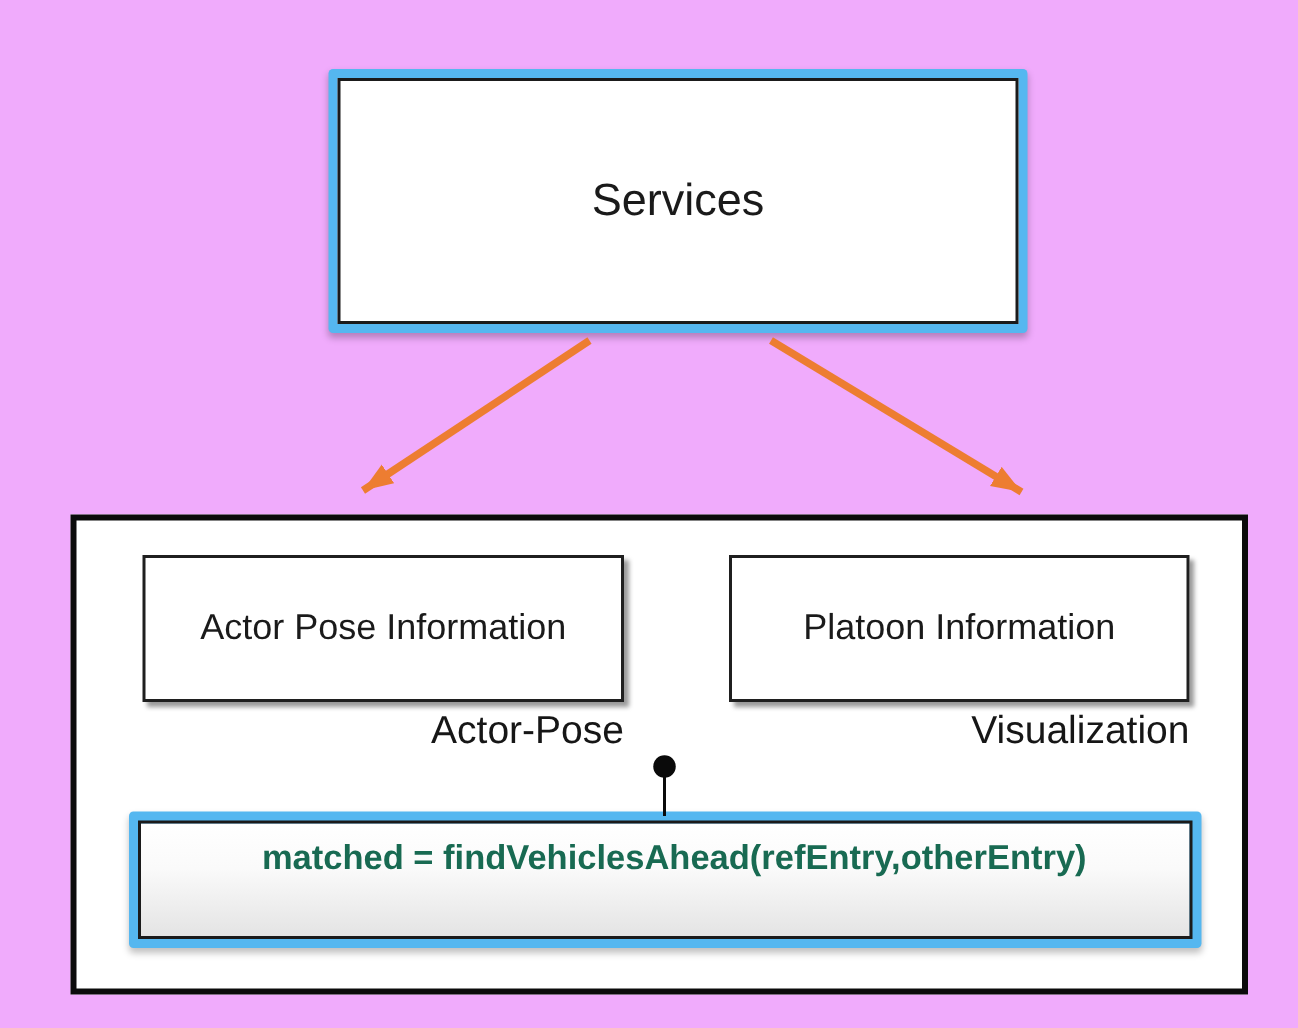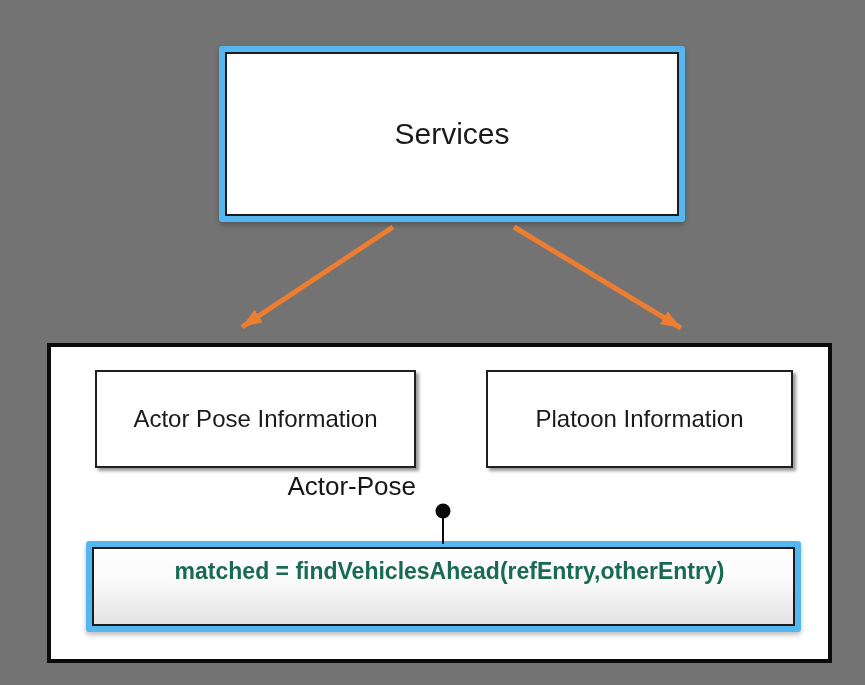--- a/index.html
+++ b/index.html
@@ -5,21 +5,21 @@
   html, body {
     margin: 0;
     padding: 0;
     background: #ffffff;
     font-family: "Liberation Sans", sans-serif;
   }
   .stage {
     position: relative;
     width: 865px;
     height: 685px;
-    background: #737373;
+    background: #f0abfc;
     overflow: hidden;
   }
 
   
   .sel-block {
     position: absolute;
     background: var(--selection_blue, #55b7f0);
     padding: 6px;
     border-radius: 3px;
     box-sizing: border-box;
@@ -148,20 +148,21 @@
 
   <div class="plain-block actor-block">
     <span>Actor Pose Information</span>
   </div>
 
   <div class="plain-block platoon-block">
     <span>Platoon Information</span>
   </div>
 
   <div class="caption caption-actor">Actor-Pose</div>
+  <div class="caption caption-vis">Visualization</div>
 
   <div class="sel-block code-block">
     <div class="sel-inner">
       <span class="code-label">matched = findVehiclesAhead(refEntry,otherEntry)</span>
     </div>
   </div>
 
   <svg class="overlay" viewBox="0 0 865 685" xmlns="http://www.w3.org/2000/svg">
     <defs>
       <marker id="arrowhead" markerUnits="userSpaceOnUse" markerWidth="22" markerHeight="16" refX="20" refY="7.5" orient="auto">

